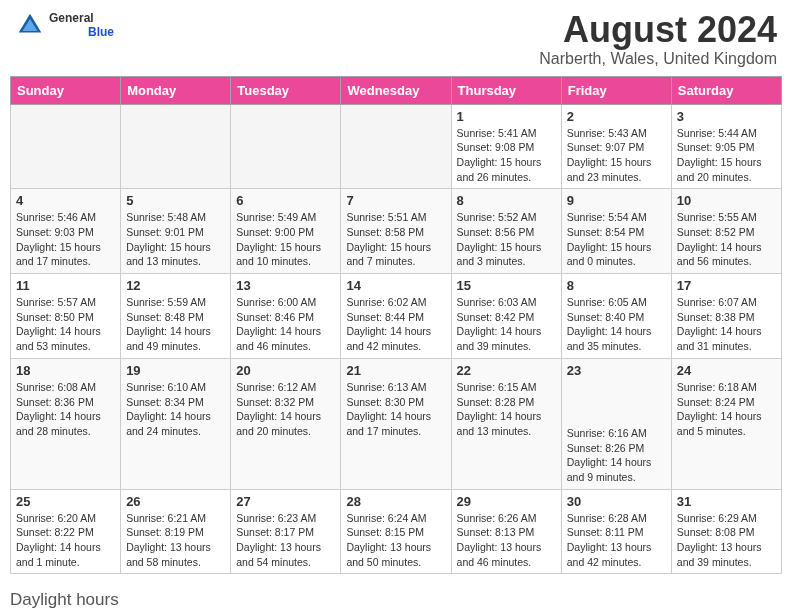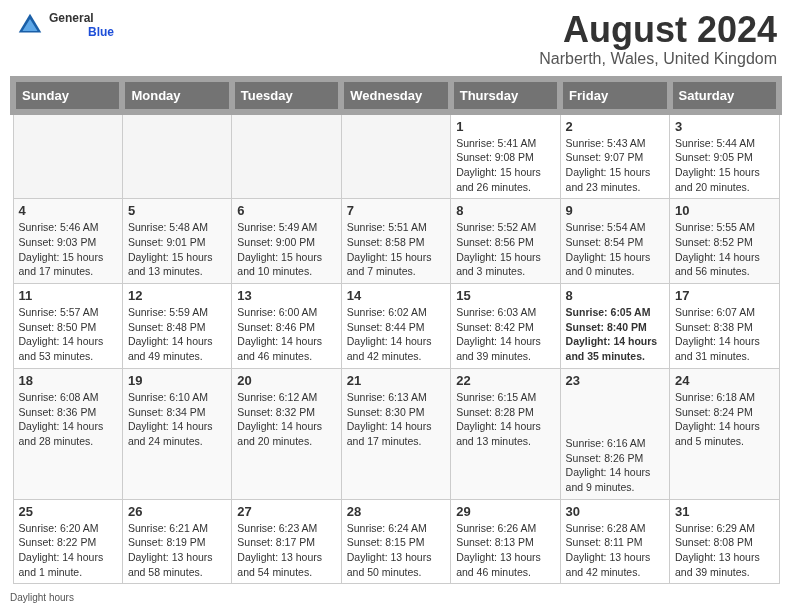--- a/index.html
+++ b/index.html
@@ -44,26 +44,26 @@
     }
     .location {
       font-size: 16px;
       color: #555;
     }
     .calendar {
       width: 100%;
       border-collapse: collapse;
     }
     .calendar th {
-      background-color: #737373;
+      background-color: #ec4899;
       color: #fff;
       text-align: left;
       padding: 6px 6px;
       font-size: 13px;
-      border: 6px solid #a3a3a3;
+      border: 1px solid #a3a3a3;
     }
     .calendar td {
       border: 1px solid #ccc;
       vertical-align: top;
       padding: 4px 5px;
       width: calc(100% / 7);
       min-height: 80px;
       font-size: 11px;
       color: #333;
       background: #fff;
@@ -78,22 +78,22 @@
       font-weight: bold;
       font-size: 13px;
       margin-bottom: 2px;
     }
     .day-info {
       font-size: 10.5px;
       color: #333;
       line-height: 1.4;
     }
     .footer-note {
-      margin-top: 8px;
-      font-size: 10px;
+      margin-top: 16px;
+      font-size: 17px;
       color: #555;
     }
   </style>
 </head>
 <body>
 
 <div class="header">
   <div class="logo">
     <svg class="logo-icon" viewBox="0 0 40 40">
       <polygon points="20,5 35,30 5,30" fill="#1a5fa8"></polygon>
@@ -232,21 +232,21 @@
         </td>
         <td>
           <div class="day-number">15</div>
           <div class="day-info" style="white-space: pre-line;">Sunrise: 6:03 AM
 Sunset: 8:42 PM
 Daylight: 14 hours
 and 39 minutes.</div>
         </td>
         <td>
           <div class="day-number">8</div>
-          <div class="day-info" style="white-space: pre-line; font-weight: bold;">Sunrise: 6:05 AM
+          <div class="day-info" style="white-space: pre-line;">Sunrise: 6:05 AM
 Sunset: 8:40 PM
 Daylight: 14 hours
 and 35 minutes.</div>
         </td>
         <td>
           <div class="day-number">17</div>
           <div class="day-info" style="white-space: pre-line;">Sunrise: 6:07 AM
 Sunset: 8:38 PM
 Daylight: 14 hours
 and 31 minutes.</div>

